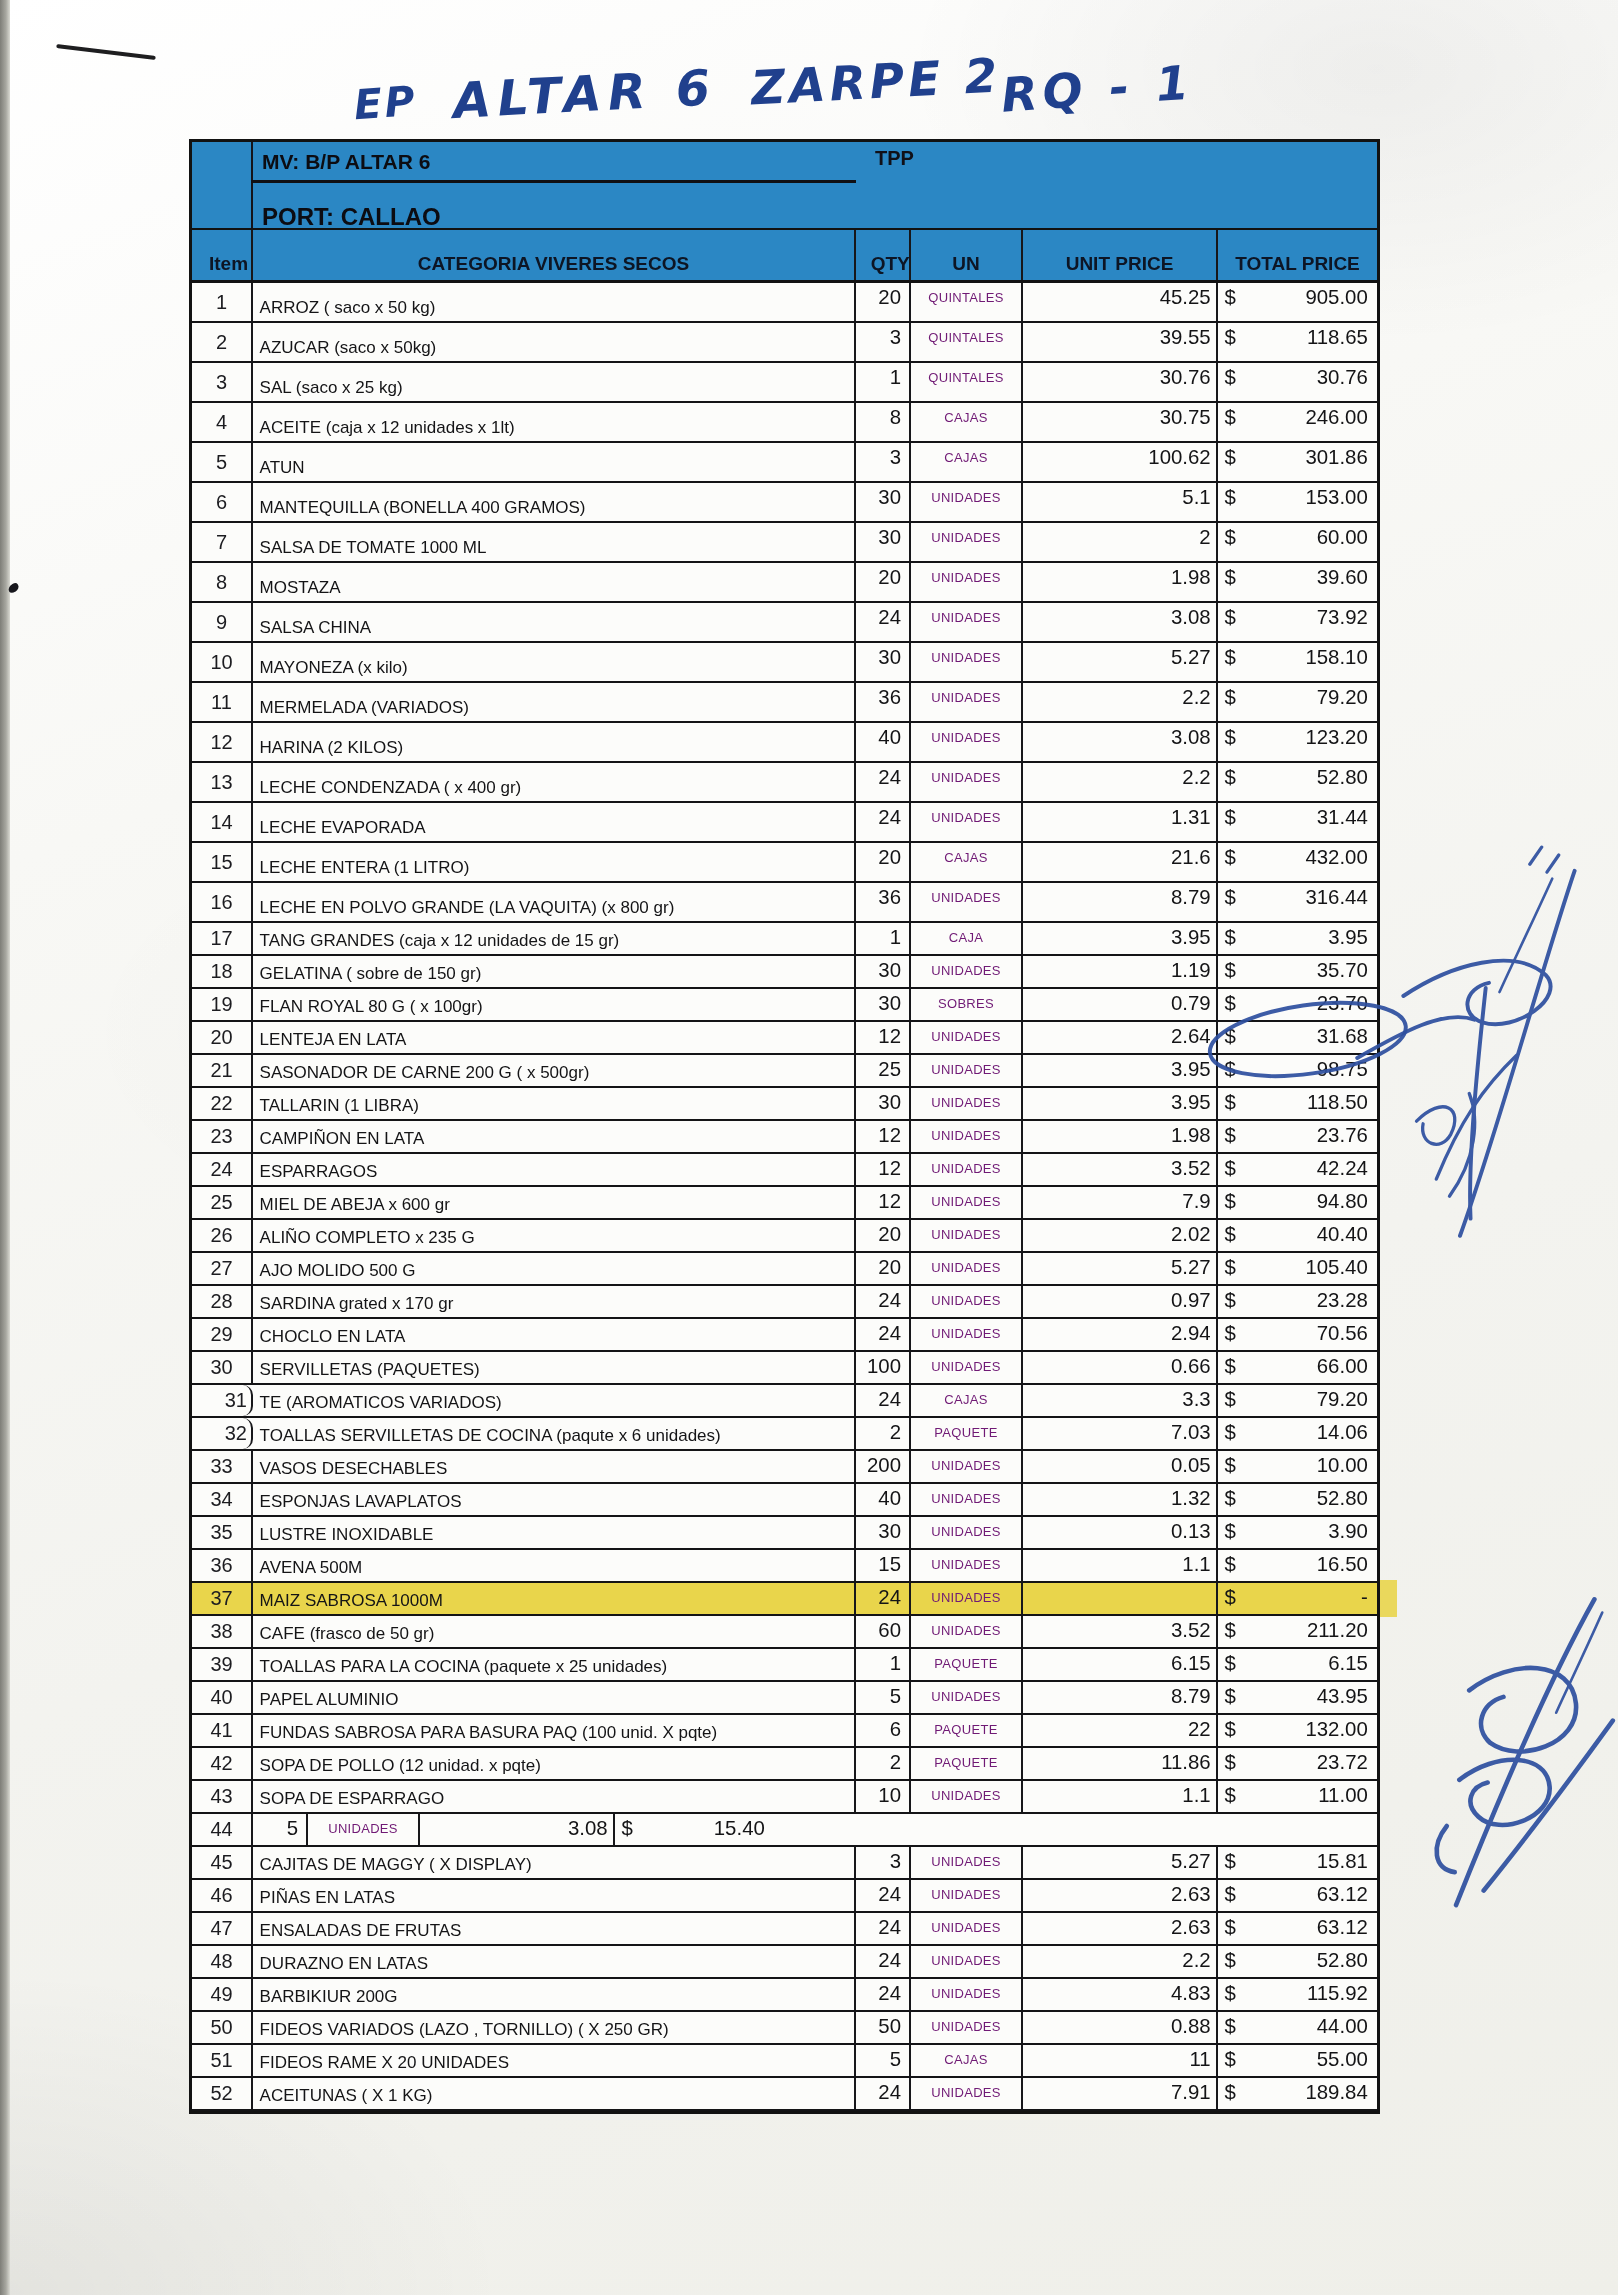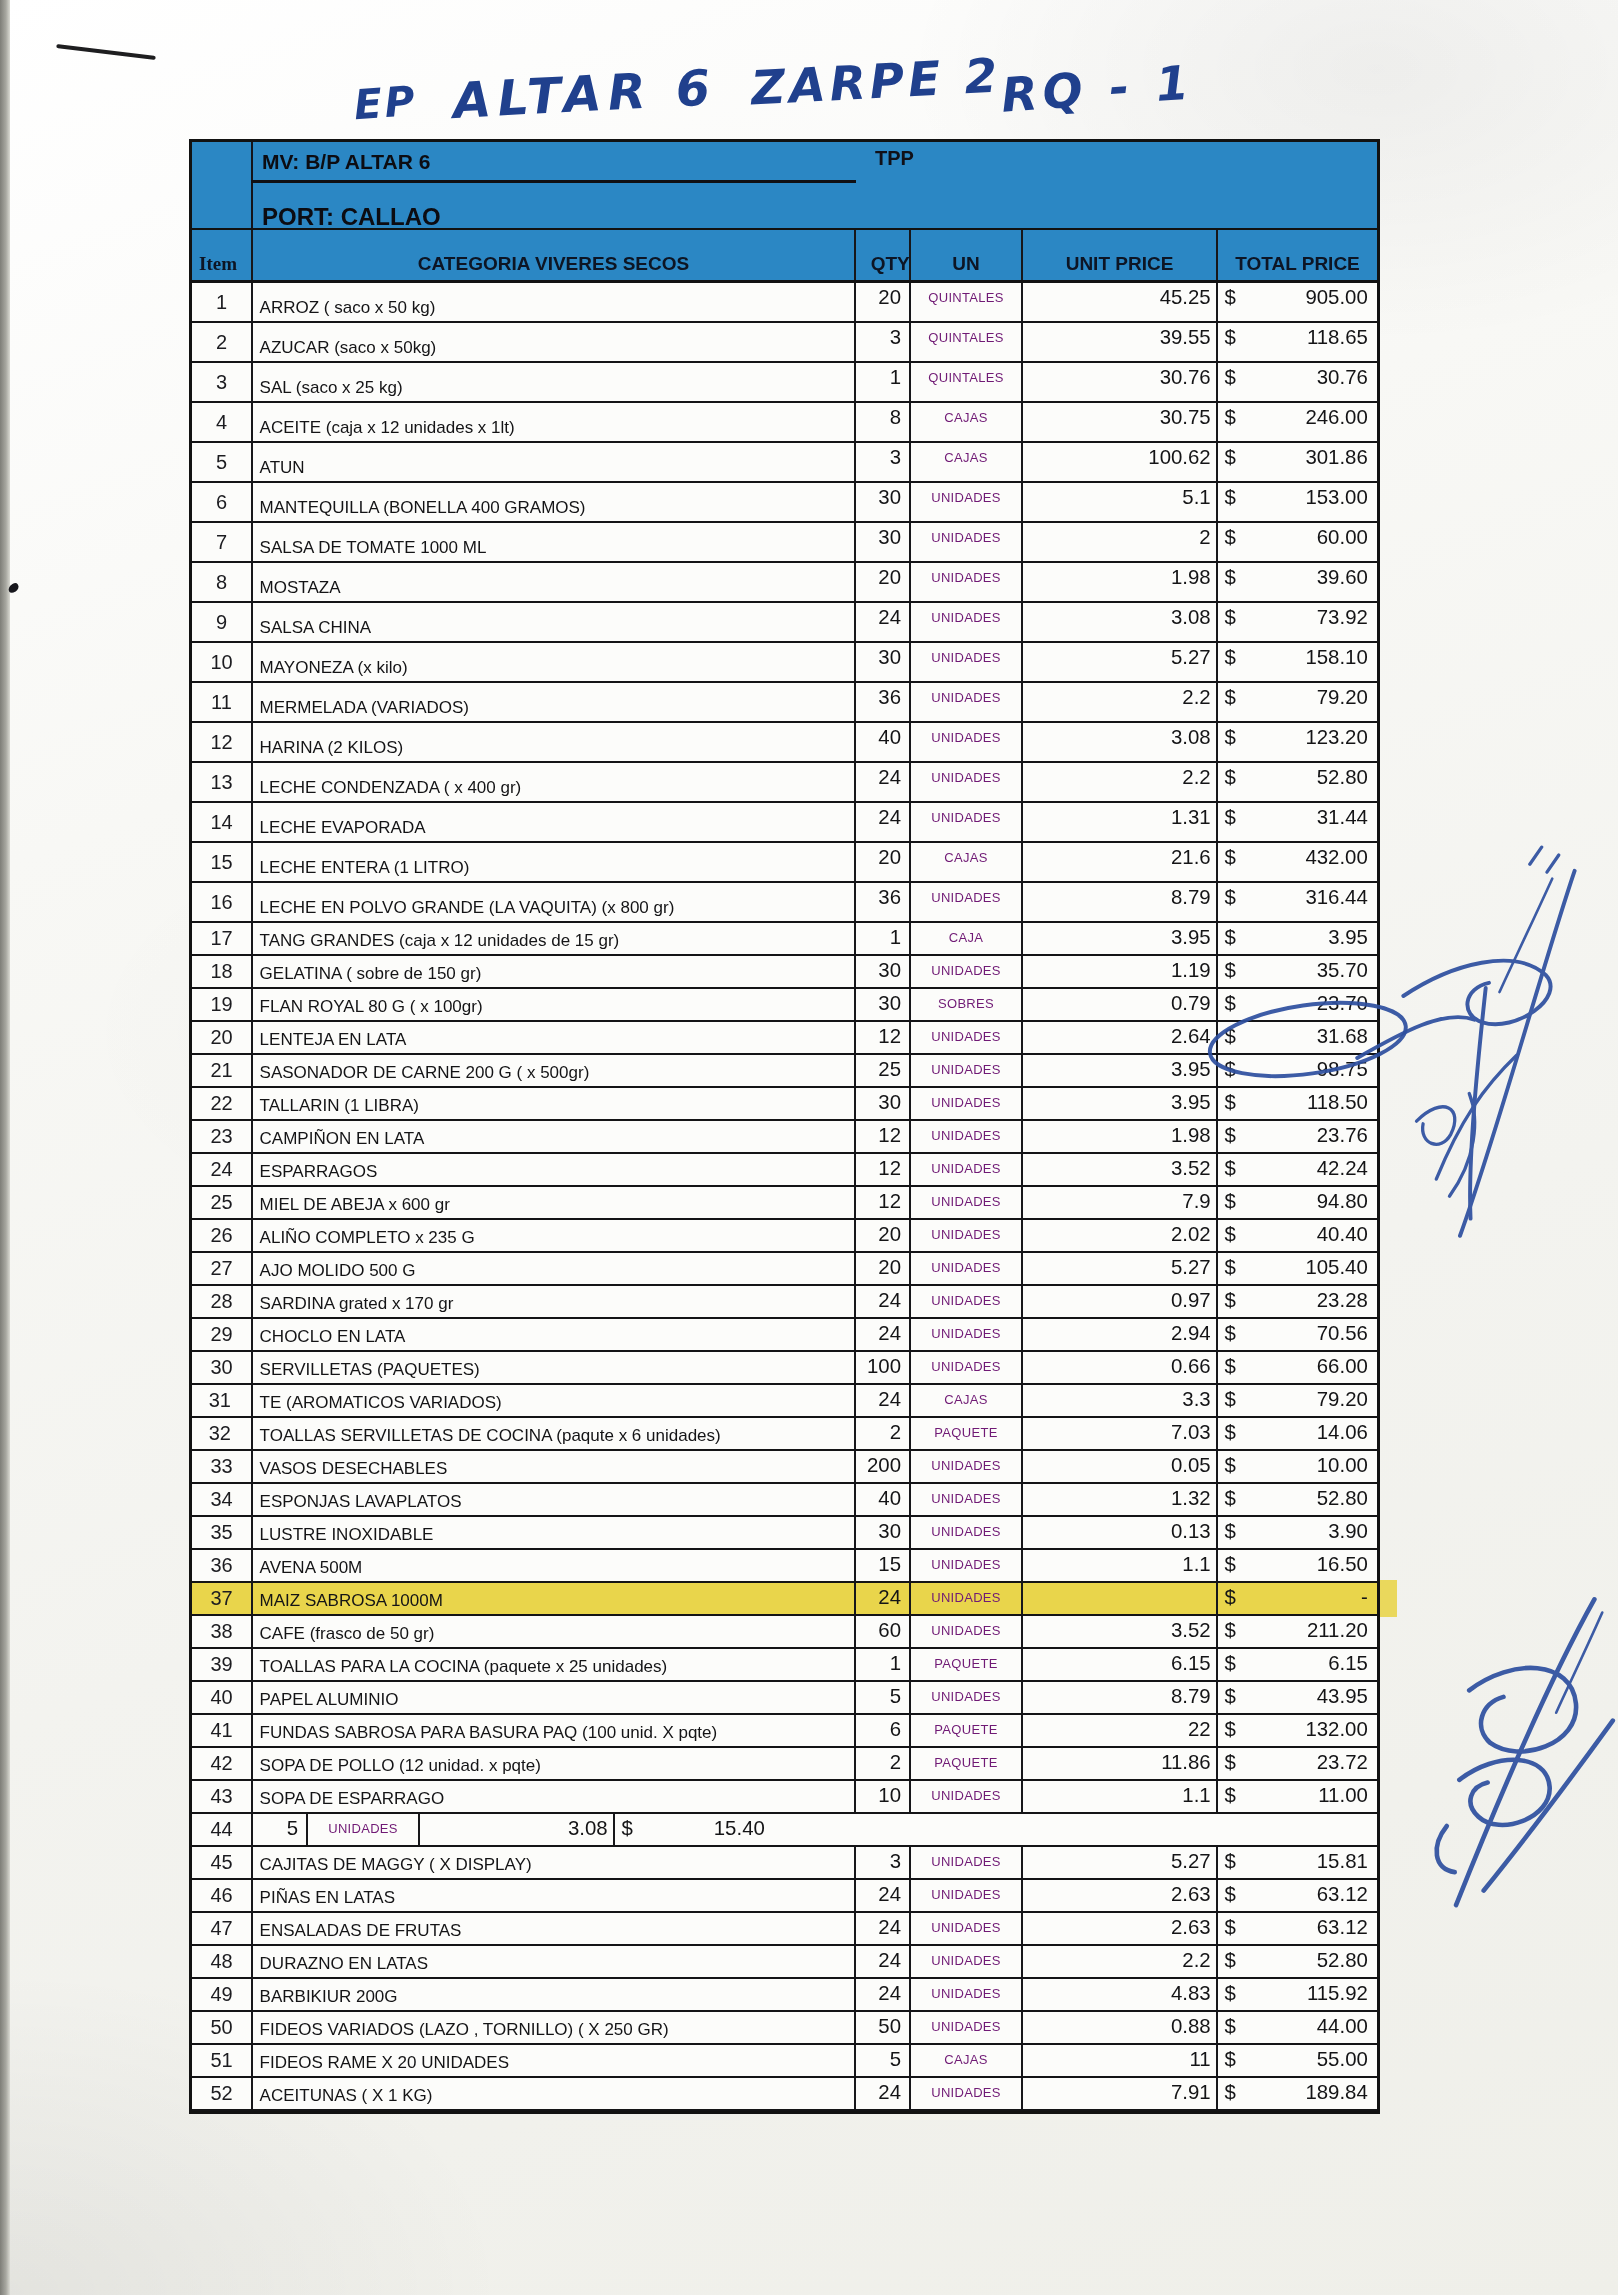--- a/index.html
+++ b/index.html
@@ -38,30 +38,30 @@
   .chead{display:flex;height:50px;background:#2b87c4;border-bottom:3.3px solid #121212;}
   .cell{display:flex;box-sizing:border-box;border-right:2px solid #17171a;overflow:hidden;}
   .c-item{width:61px;}
   .c-desc{width:603px;}
   .c-qty{width:55px;padding-left:28px;}
   .c-un{width:112px;}
   .c-unit{width:195px;}
   .c-total{width:159px;border-right:none;}
   .chead .cell{align-items:flex-end;justify-content:center;padding-bottom:5.3px;
     font-size:19px;font-weight:600;color:#0d1524;}
-  .chead .c-item{justify-content:flex-start;padding-left:7px;font-family:Liberation Serif, serif;}
+  .chead .c-item{justify-content:flex-start;padding-left:17px;}
 
   .row{display:flex;border-bottom:2.6px solid #141416;position:relative;}
   .row.tall{height:38px;}
   .row.short{height:31px;}
   .row.hl{background:#e9d54b;}
   .row.hl::after{content:"";position:absolute;right:-20px;top:-2.6px;width:17px;height:calc(100% + 5.3px);
     background:#e9d54b;opacity:.9;}
   .row .c-item{justify-content:center;align-items:center;font-size:20px;color:#1c1c20;}
-  .row .c-item.num-right{justify-content:flex-end;padding-right:20px;}
+  .row .c-item.num-right{justify-content:flex-end;padding-right:4px;border-radius:10px;}
   .row .c-desc{justify-content:flex-start;align-items:flex-end;padding:0 0 3.3px 6.6px;
     font-size:17px;color:#141416;white-space:nowrap;}
   .row .c-qty{justify-content:flex-end;align-items:flex-start;padding:2.6px 8px 0 0;font-size:20.4px;color:#141416;}
   .row .c-un{justify-content:center;align-items:flex-start;padding-top:6.6px;font-size:13px;
     letter-spacing:0.3px;color:#701a75;}
   .row .c-unit{justify-content:flex-end;align-items:flex-start;padding:2.6px 5.3px 0 0;font-size:20.4px;color:#141416;}
   .row .c-total{justify-content:space-between;align-items:flex-start;padding:2.6px 9.2px 0 6.6px;
     font-size:20.4px;color:#141416;}
 
   .ink{position:absolute;left:0;top:0;pointer-events:none;}

